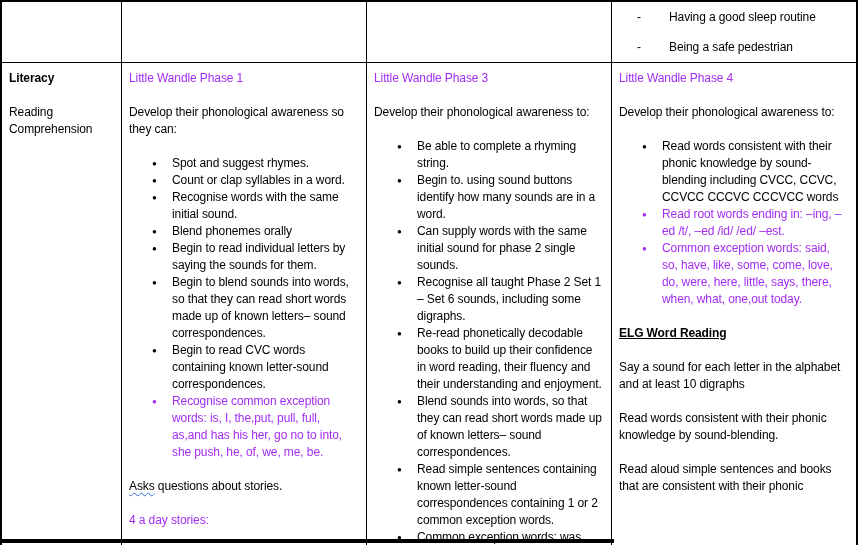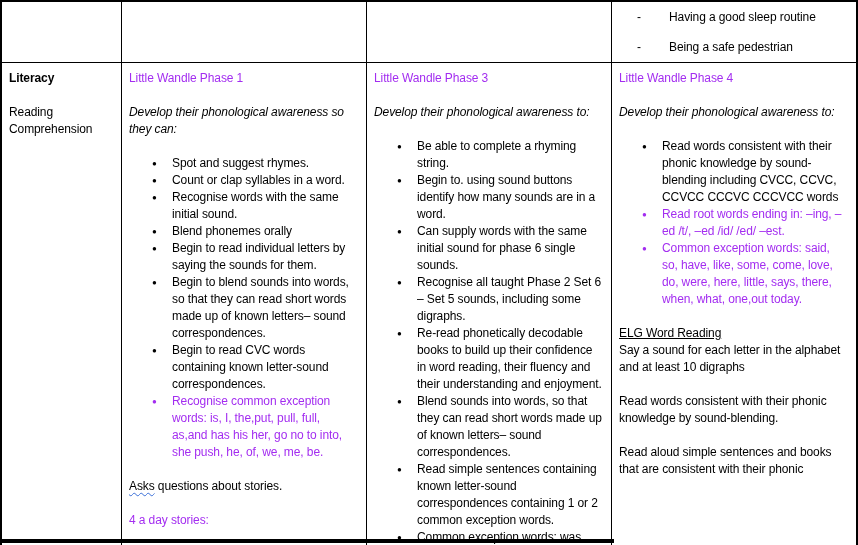--- a/index.html
+++ b/index.html
@@ -21,38 +21,38 @@
   .row-main{height:620px;}
   .cell{box-sizing:border-box;padding:7px 8px 0 7px;}
   .c1{width:120px;border-right:1px solid #000;}
   .c2{width:245px;border-right:1px solid #000;}
   .c3{width:245px;border-right:1px solid #000;}
   .c4{width:244px;}
   .gap{margin-bottom:17px;}
   .bold{font-weight:bold;}
   .purple{color:var(--purple,#a32df0);}
   .phase-heading{margin-bottom:17px;}
-  .intro{margin-bottom:17px;font-style:italic;}
+  .intro{margin-bottom:17px;}
   .blist{margin-bottom:17px;}
   .li{position:relative;padding-left:43px;}
   .li::before{
     content:"\25CF";
     position:absolute;left:23px;top:0;
     font-size:8px;line-height:17px;
   }
   .dash-item{position:relative;padding-left:50px;margin-bottom:13px;}
   .dash-item .marker{position:absolute;left:18px;top:0;}
   .squiggle{
     text-decoration:underline;
     text-decoration-style:wavy;
     text-decoration-color:var(--squiggle,#3a6fd8);
     text-decoration-thickness:1px;
     text-underline-offset:2px;
   }
-  .elg{font-weight:normal;text-decoration:underline;}
+  .elg{font-weight:bold;text-decoration:underline;margin-bottom:17px;}
   .para{margin-bottom:17px;}
   .bottom-bar{
     position:absolute;left:0;top:537px;width:612px;height:4px;
     background:#000;
   }
 </style>
 </head>
 <body>
 
 <div class="page">
@@ -97,22 +97,22 @@
       <div class="para"><span class="squiggle">Asks</span><span> questions about stories.</span></div>
       <div class="purple">4 a day stories:</div>
     </div>
 
     <div class="cell c3">
       <div class="purple phase-heading">Little Wandle Phase 3</div>
       <div class="intro">Develop their phonological awareness to:</div>
       <div class="blist">
         <div class="li">Be able to complete a rhyming string.</div>
         <div class="li">Begin to. using sound buttons identify how many sounds are in a word.</div>
-        <div class="li">Can supply words with the same initial sound for phase 6 single sounds.</div>
-        <div class="li">Recognise all taught Phase 2 Set 6 – Set 5 sounds, including some digraphs.</div>
+        <div class="li">Can supply words with the same initial sound for phase 2 single sounds.</div>
+        <div class="li">Recognise all taught Phase 2 Set 1 – Set 6 sounds, including some digraphs.</div>
         <div class="li">Re-read phonetically decodable books to build up their confidence in word reading, their fluency and their understanding and enjoyment.</div>
         <div class="li">Blend sounds into words, so that they can read short words made up of known letters– sound correspondences.</div>
         <div class="li">Read simple sentences containing known letter-sound correspondences containing 1 or 2 common exception words.</div>
         <div class="li">Common exception words: was, you, they, my, by, all, are sure, pure.</div>
       </div>
     </div>
 
     <div class="cell c4">
       <div class="purple phase-heading">Little Wandle Phase 4</div>
       <div class="intro">Develop their phonological awareness to:</div>

